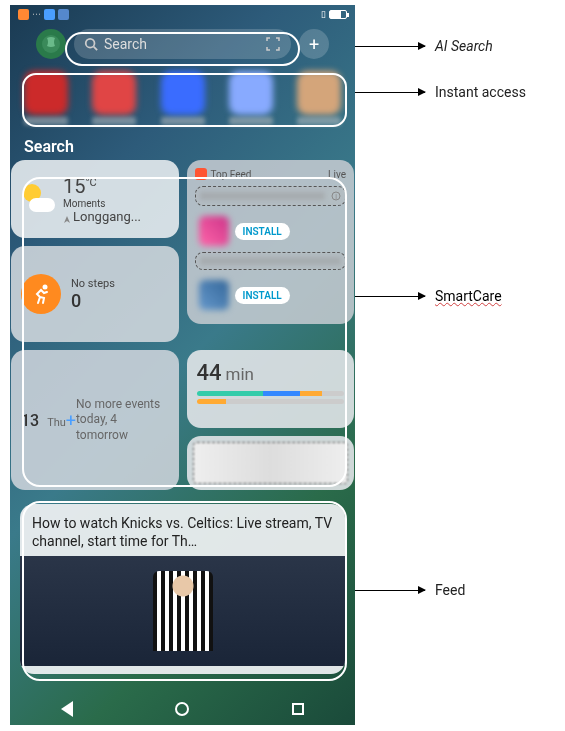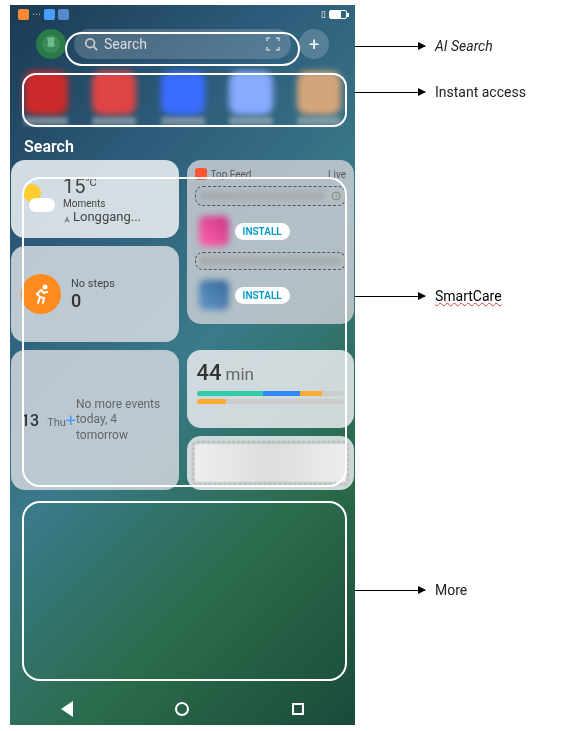--- a/index.html
+++ b/index.html
@@ -391,20 +391,26 @@
           <div class="st-bar2"></div>
         </div>
       </div>
       <div class="card map-card">
         <div class="map-inner"></div>
       </div>
     </div>
 
   </div>
 
+  <div class="feed">
+    <div class="feed-title">How to watch Knicks vs. Celtics: Live stream, TV channel, start time for Th…</div>
+    <div class="feed-img">
+      <div class="referee"></div>
+    </div>
+  </div>
 
   <div class="navbar">
     <div class="tri"></div>
     <div class="circ"></div>
     <div class="sq"></div>
   </div>
 
   <div class="hl hl1"></div>
   <div class="hl hl2"></div>
   <div class="hl hl3"></div>
@@ -419,14 +425,14 @@
 <div class="annot" style="left:355px; top:84px;">
   <div class="arrow-line" style="width:70px;"></div>
   <span class="annot-label">Instant access</span>
 </div>
 <div class="annot" style="left:355px; top:288px;">
   <div class="arrow-line" style="width:70px;"></div>
   <span class="annot-label wavy" style="color:#000;">SmartCare</span>
 </div>
 <div class="annot" style="left:355px; top:582px;">
   <div class="arrow-line" style="width:70px;"></div>
-  <span class="annot-label">More</span>
+  <span class="annot-label">Feed</span>
 </div>
 
 </body></html>

